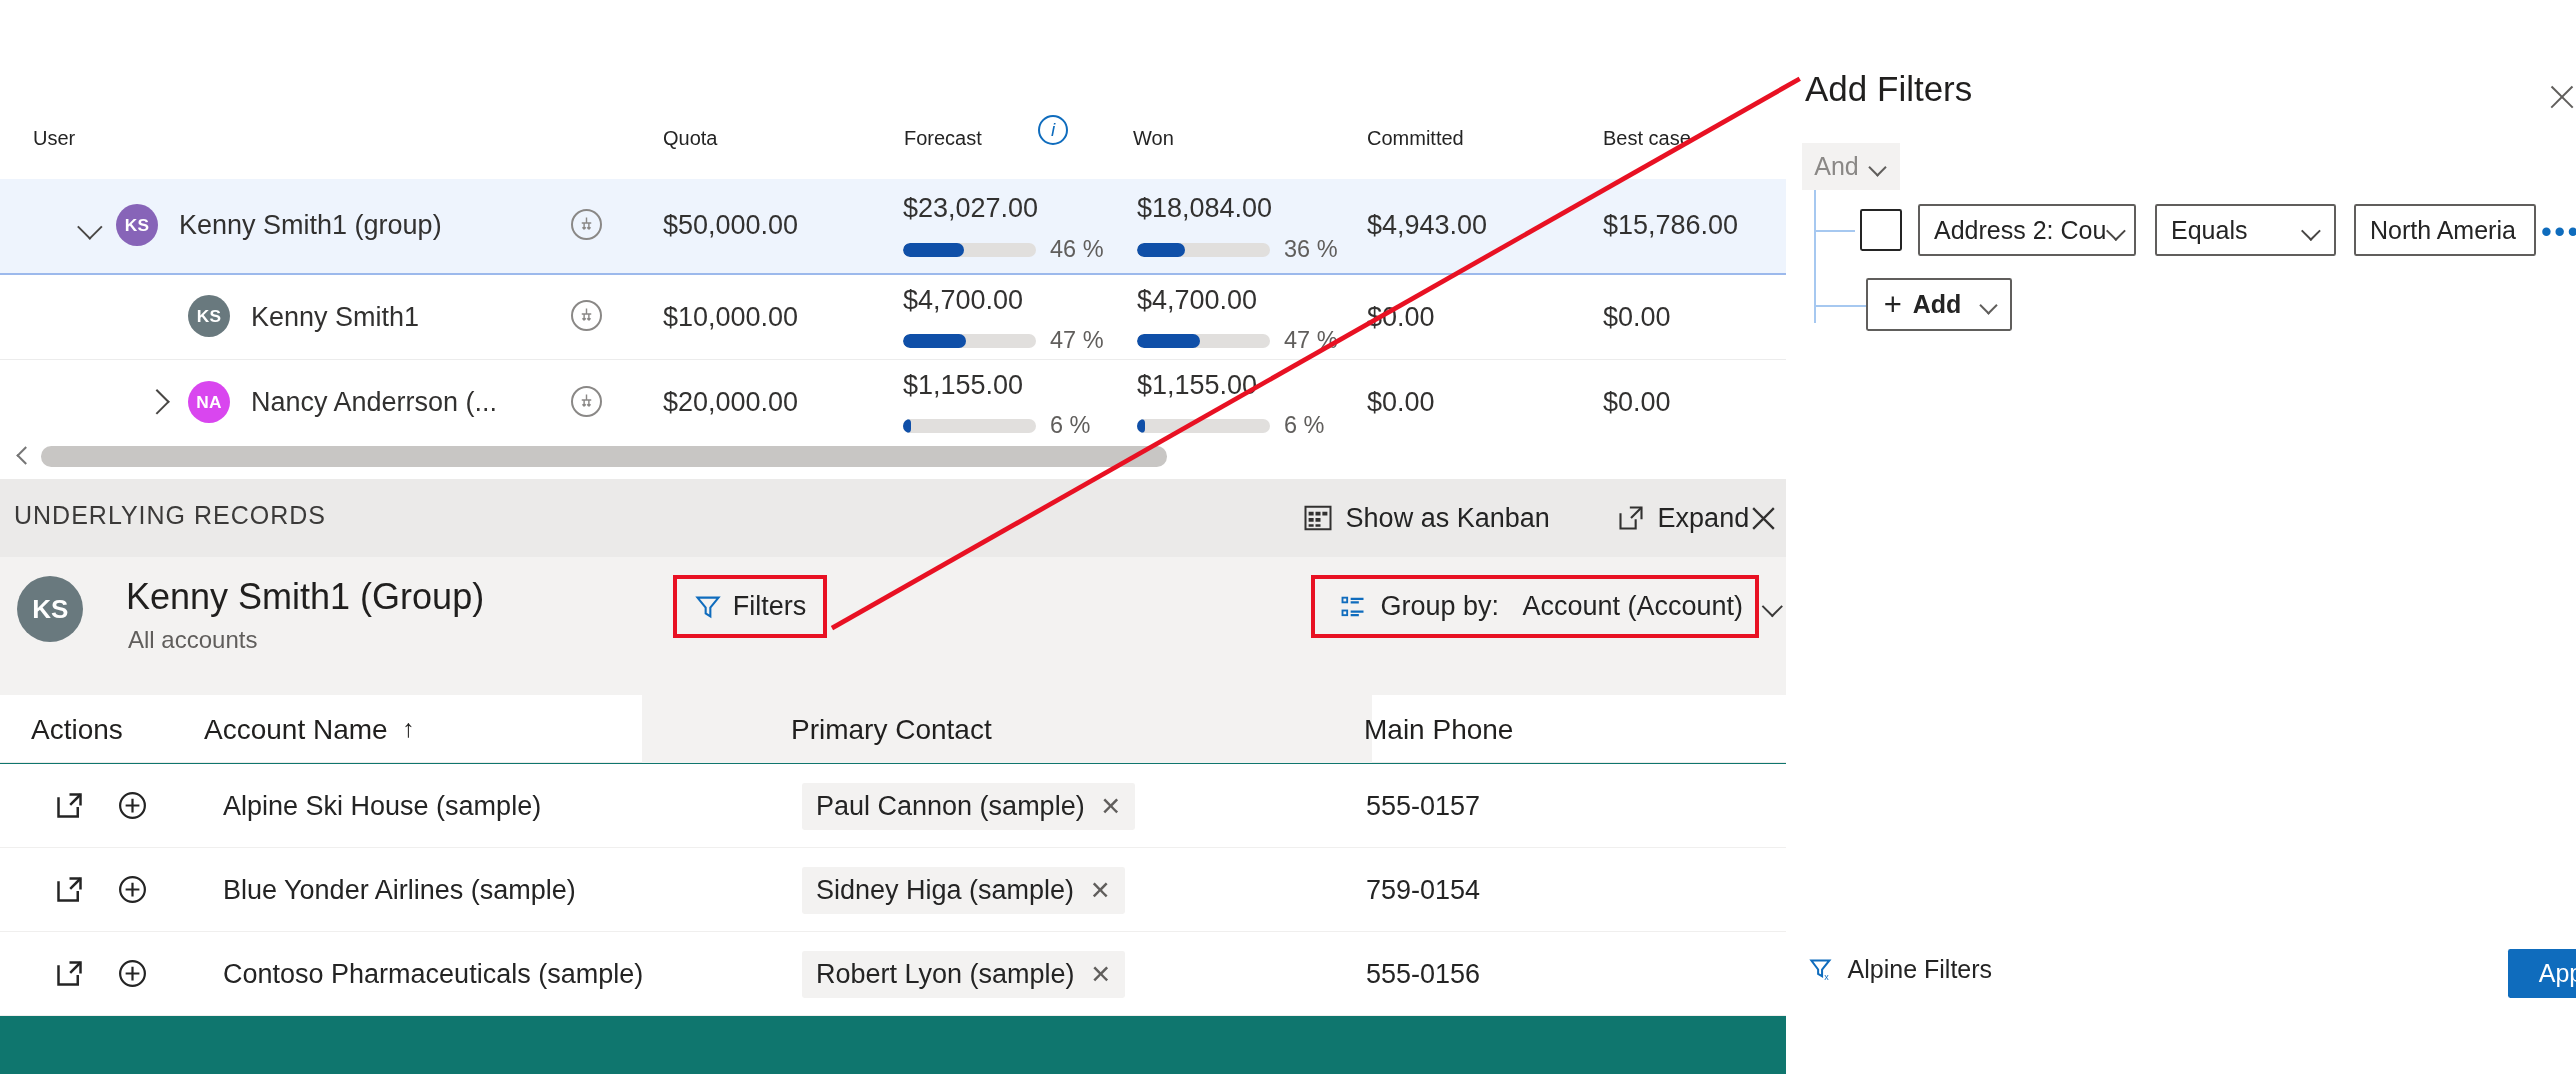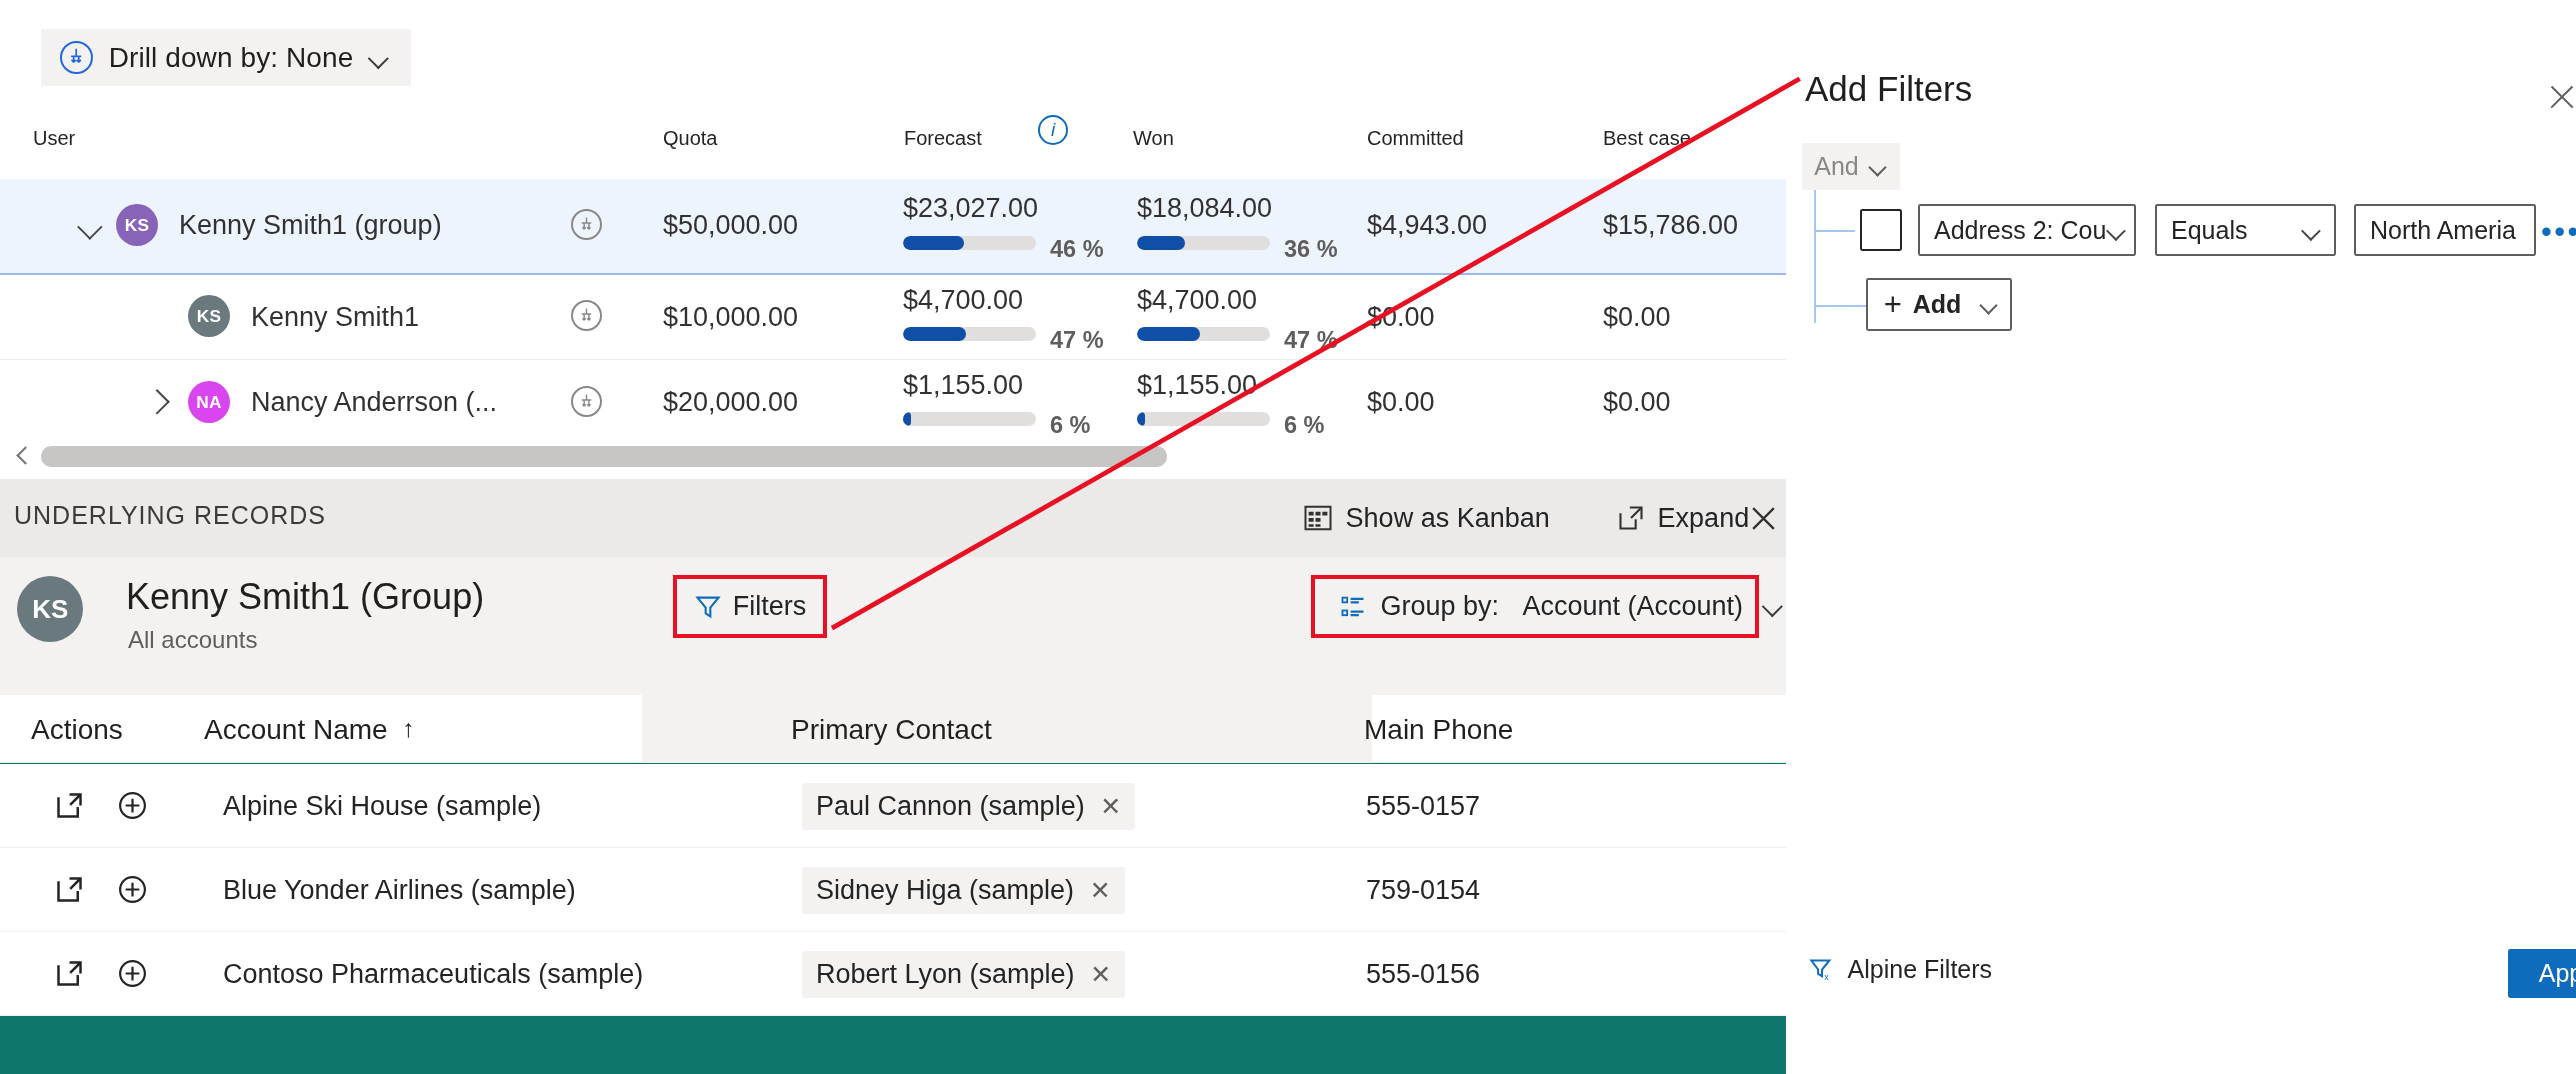--- a/index.html
+++ b/index.html
@@ -83,21 +83,21 @@
     border-right: 2.4px solid #484644; border-bottom: 2.4px solid #484644; transform: rotate(45deg);
   }
   .row-chev.right::before {
     content:""; position:absolute; left:4.7px; top:3.9px; width: 15.7px; height: 15.7px;
     border-right: 2.4px solid #484644; border-bottom: 2.4px solid #484644; transform: rotate(-45deg);
   }
   .drill-circle {
     position:absolute; width: 31px; height: 31px; border-radius: 50%;
     border: 2px solid #8a8886; display:flex; align-items:center; justify-content:center;
   }
-  .pbar-wrap { position:absolute; display:flex; gap: 14px; font-weight: bold; }
+  .pbar-wrap { position:absolute; display:flex; align-items:center; gap: 14px; }
   .pbar { width: 133px; height: 14px; border-radius: 7px; background: #e1dfdd; overflow:hidden; }
   .pbar > i { display:block; height: 100%; background: #0f4fa8; border-radius: 7px; }
   .pct { font-size: 23.5px; color: #605e5c; }
 
   
   #hscroll {
     position: absolute; left: 0; top: 440px; width: 1786px; height: 35px;
     background: #fff; display: flex; align-items: center;
   }
   #hscroll .arrow-l { position:absolute; left: 14px; top: 7px; width: 17.3px; height: 17.3px; }
@@ -227,34 +227,20 @@
   
   #annot-line { position:absolute; left:0; top:0; width: 2576px; height: 1075px; pointer-events:none; }
 </style>
 </head>
 <body>
 
 <div id="root">
 
   <div id="main-area">
 
-    <div id="drill-down-bar">
-      <div id="drill-down-btn">
-        <span class="circ-icon">
-          <svg width="20.4" height="20.4" viewBox="0 0 24 24" aria-hidden="true">
-            <path d="M12 2 L12 11" stroke="#2266e3" stroke-width="2" fill="none"></path>
-            <path d="M6 11 L18 11" stroke="#2266e3" stroke-width="2" fill="none"></path>
-            <path d="M9 11 L9 18 M9 18 L6.5 15.2 M9 18 L11.5 15.2" stroke="#2266e3" stroke-width="2" fill="none"></path>
-            <path d="M15 11 L15 18 M15 18 L12.5 15.2 M15 18 L17.5 15.2" stroke="#2266e3" stroke-width="2" fill="none"></path>
-          </svg>
-        </span>
-        <span class="dd-label">Drill down by: None</span>
-        <span class="chev"></span>
-      </div>
-    </div>
 
     <div id="fc-header">
       <span class="fc-col-head" style="left:33px;top:17.3px">User</span>
       <span class="fc-col-head" style="left:663px;top:17.3px">Quota</span>
       <span class="fc-col-head" style="left:904px;top:17.3px">Forecast</span>
       <span id="info-icon">i</span>
       <span class="fc-col-head" style="left:1133px;top:17.3px">Won</span>
       <span class="fc-col-head" style="left:1367px;top:17.3px">Committed</span>
       <span class="fc-col-head" style="left:1603px;top:17.3px">Best case</span>
     </div>

